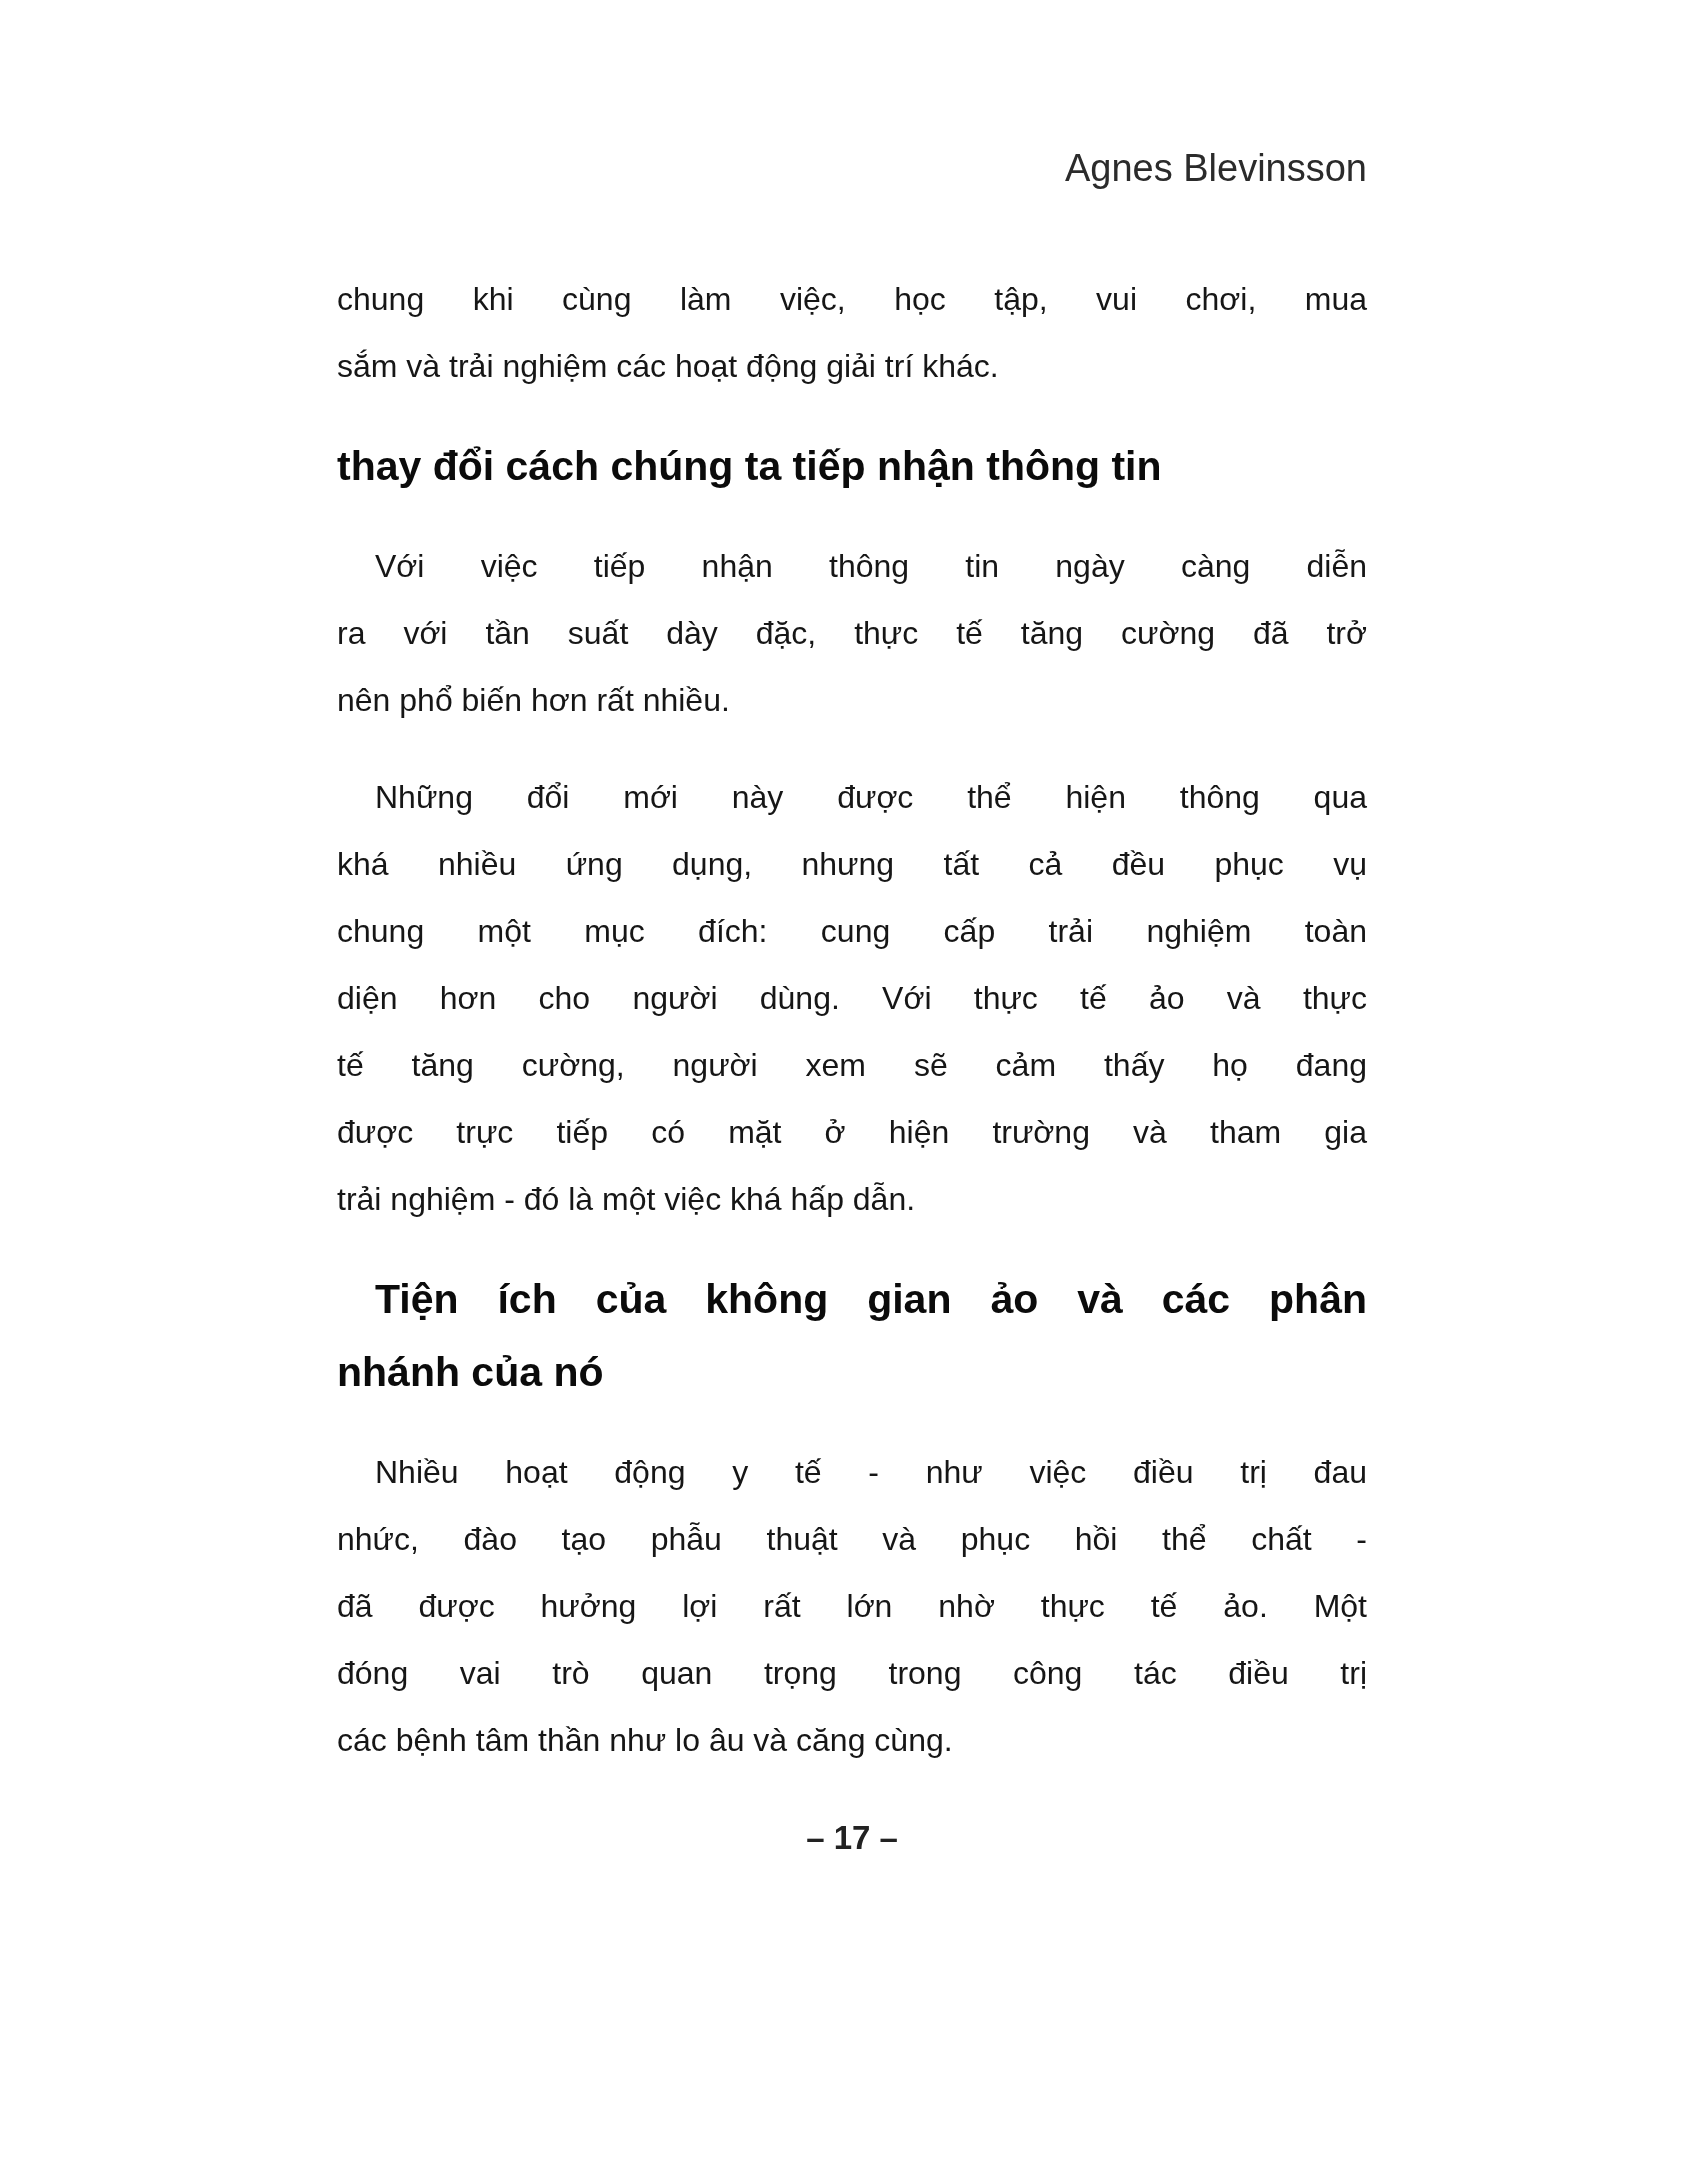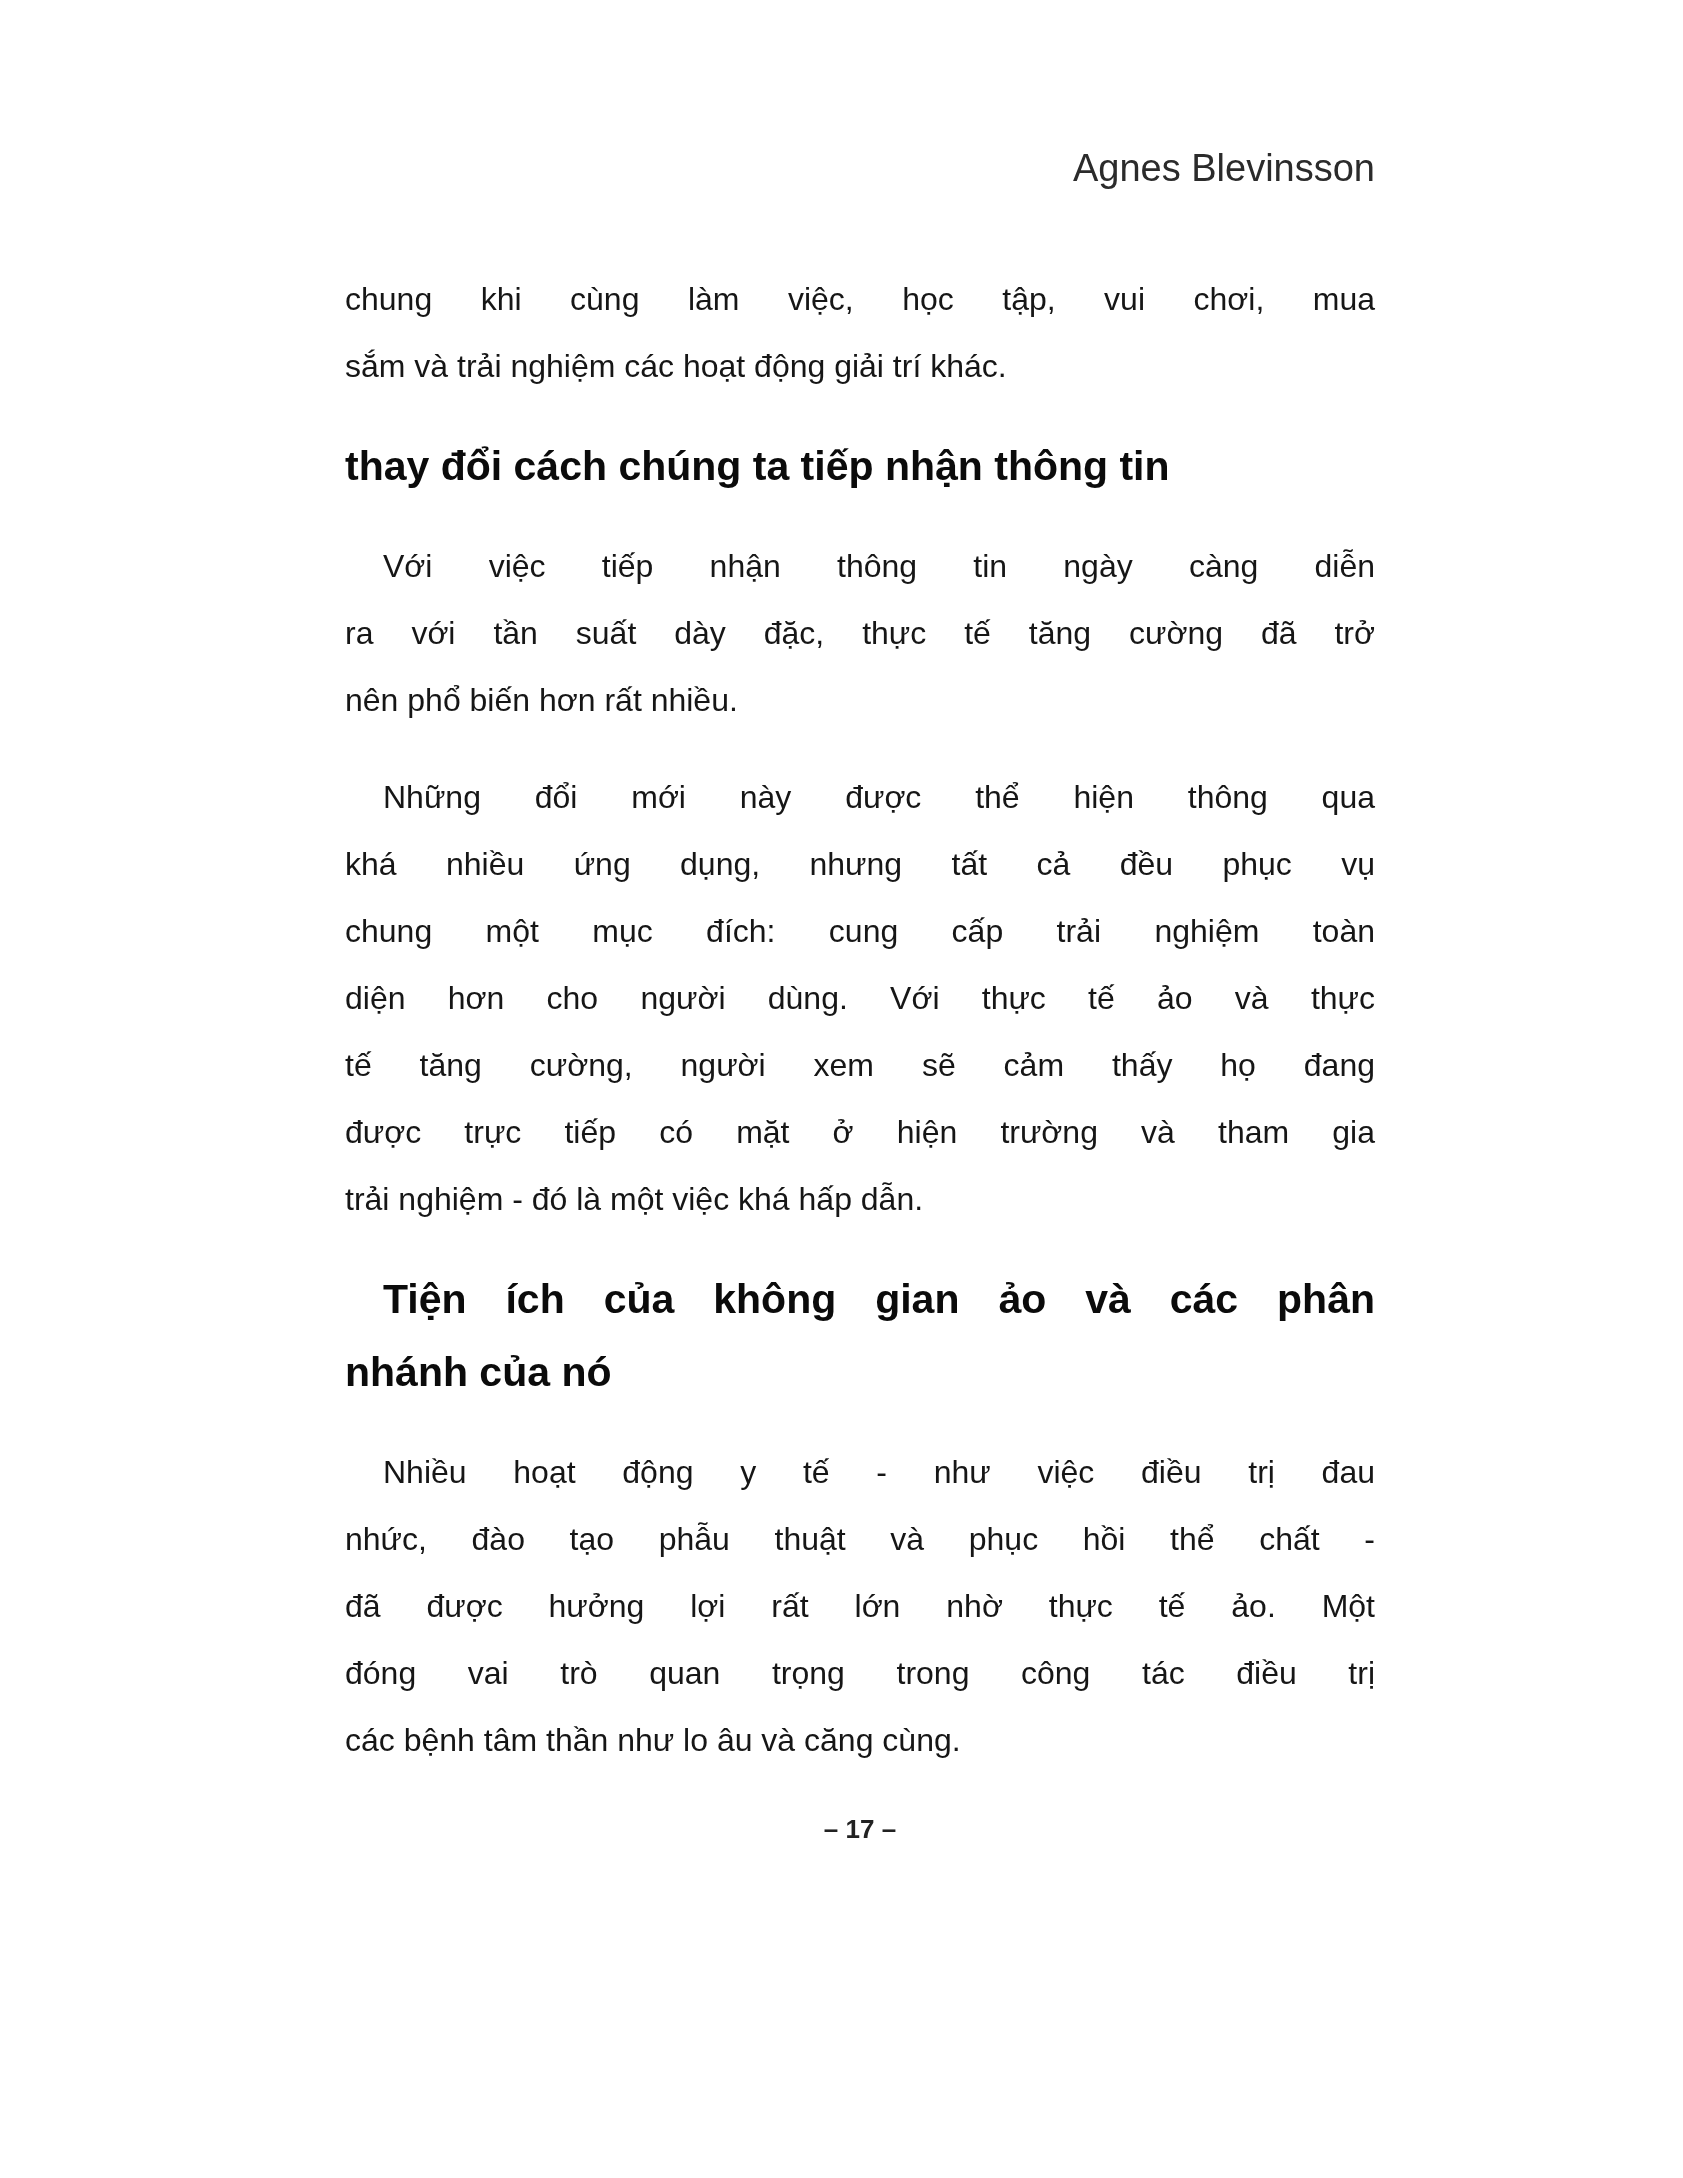--- a/index.html
+++ b/index.html
@@ -14,21 +14,21 @@
   .page{
     position:relative;
     width:1683px;
     height:2178px;
     margin:0 auto;
     background:var(--background);
     overflow:hidden;
   }
   .column{
     position:absolute;
-    left:345px;
+    left:337px;
     top:0;
     width:1030px;
   }
   .running-header{
     margin-top:149px;
     text-align:right;
     font-family:"Liberation Sans", sans-serif;
     font-size:38px;
     line-height:38px;
     font-weight:400;
@@ -52,25 +52,25 @@
     font-weight:700;
     font-size:41px;
     line-height:73px;
     color:var(--heading_text);
     text-align:justify;
     text-align-last:justify;
   }
   .line.last{text-align-last:left;}
   .line.indent{padding-left:38px;}
   .page-number{
-    margin-top:35px;
+    margin-top:44px;
     text-align:center;
     font-family:"Liberation Sans", sans-serif;
     font-weight:700;
-    font-size:26px;
+    font-size:33px;
     line-height:40px;
     color:var(--pagenum_text);
   }
 </style>
 </head>
 <body>
 
 <div class="page">
   <div class="column">
     <div class="running-header">Agnes Blevinsson</div>

